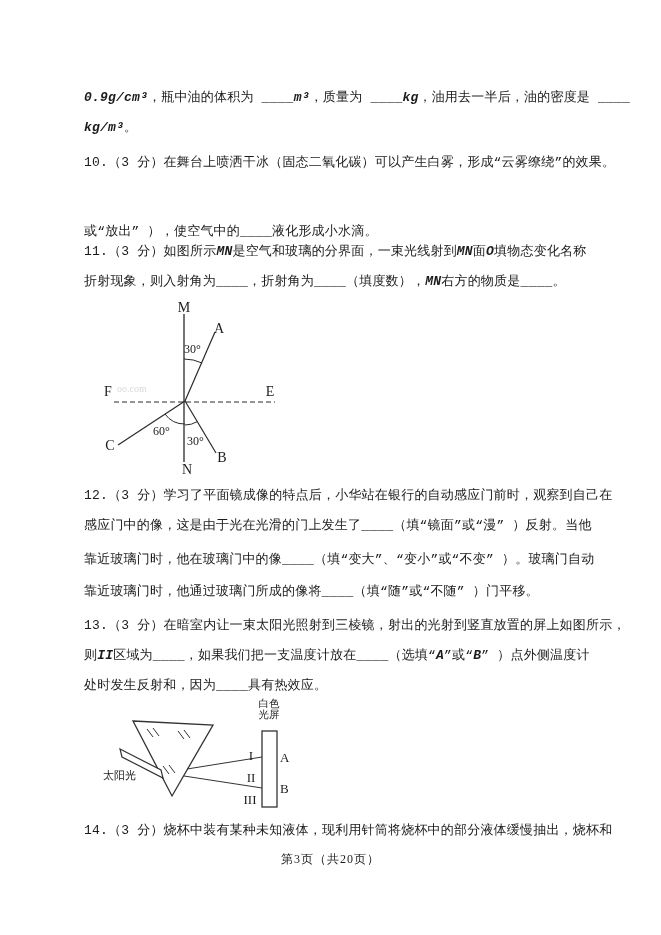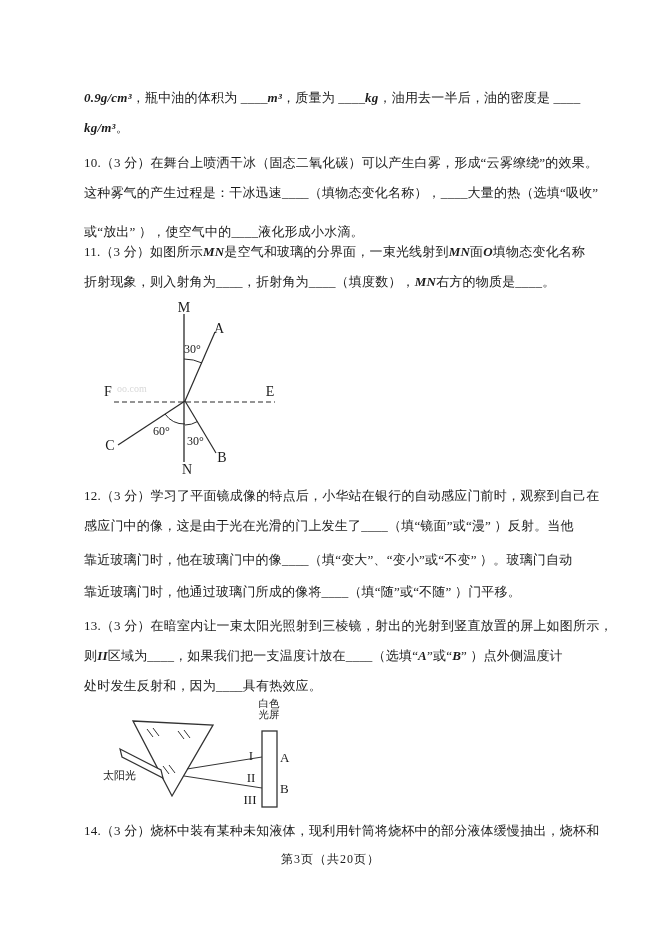--- a/index.html
+++ b/index.html
@@ -5,40 +5,40 @@
   html,body { margin:0; padding:0; background:#ffffff; }
   .page {
     position:relative; width:661px; height:935px; background:#ffffff;
     font-family:"Liberation Serif","DejaVu Serif",serif; color:#1b1b1b;
     overflow:hidden;
   }
   .tline {
     position:absolute; left:84px; width:520px;
     font-size:13px; line-height:16px; white-space:nowrap;
     letter-spacing:0.2px;
+    font-family:Liberation Mono, monospace;
   }
   .mi { font-weight:bold; font-style:italic; }
   .footer {
     position:absolute; left:0; top:851px; width:661px;
     text-align:center; font-size:12px; letter-spacing:1px;
   }
   .dsvg { position:absolute; }
   svg text { font-family:"Liberation Serif","DejaVu Serif",serif; fill:#1b1b1b; }
   .wm { fill:#d9d9d9; font-size:10px; }
 </style>
 </head>
 <body>
 
 <div class="page">
 
   <div class="tline" style="top:90px"><span class="mi">0.9g/cm³</span><span>，瓶中油的体积为 ____</span><span class="mi">m³</span><span>，质量为 ____</span><span class="mi">kg</span><span>，油用去一半后，油的密度是 ____</span></div>
   <div class="tline" style="top:120px"><span class="mi">kg/m³</span><span>。</span></div>
 
   <div class="tline" style="top:155px"><span>10.（3 分）在舞台上喷洒干冰（固态二氧化碳）可以产生白雾，形成“云雾缭绕”的效果。</span></div>
-  <div class="tline" style="top:185px"><span>这种雾气的产生过程是：干冰迅速____（填物态变化名称），____大量的热（选填“吸收”</span></div>
   <div class="tline" style="top:224px"><span>或“放出”  ），使空气中的____液化形成小水滴。</span></div>
 
   <div class="tline" style="top:244px"><span>11.（3 分）如图所示</span><span class="mi">MN</span><span>是空气和玻璃的分界面，一束光线射到</span><span class="mi">MN</span><span>面</span><span class="mi">O</span><span>填物态变化名称</span></div>
   <div class="tline" style="top:274px"><span>折射现象，则入射角为____，折射角为____（填度数），</span><span class="mi">MN</span><span>右方的物质是____。</span></div>
 
   <svg class="dsvg" style="left:95px; top:300px" width="190" height="182" viewBox="0 0 190 182">
     <text class="wm" x="22" y="92">oo.com</text>
 
     <line x1="89" y1="14" x2="89" y2="162" stroke="#2a2a2a" stroke-width="1.3"></line>
     <line x1="19" y1="102" x2="180" y2="102" stroke="#2a2a2a" stroke-width="1.2" stroke-dasharray="5,3"></line>

